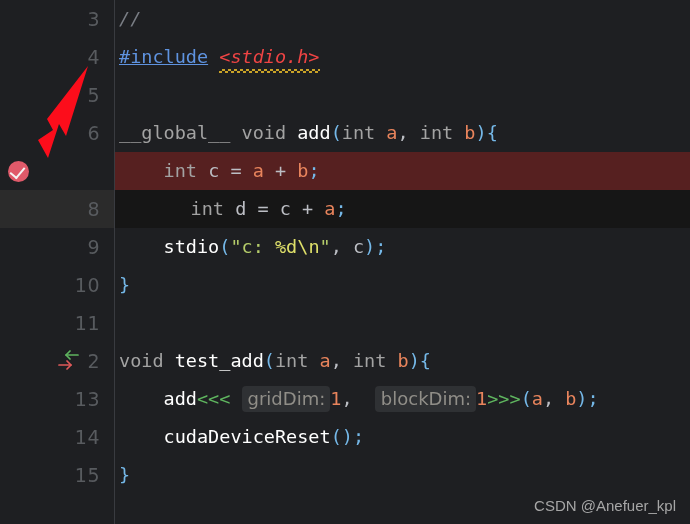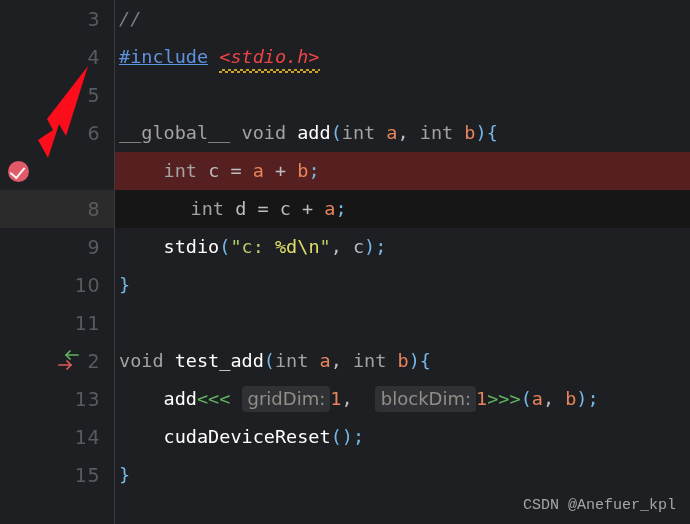--- a/index.html
+++ b/index.html
@@ -163,21 +163,21 @@
     height: 104px;
     z-index: 8;
     pointer-events: none;
   }
 
   
   #watermark {
     position: absolute;
     right: 14px;
     bottom: 10px;
-    font-family: Liberation Mono, monospace;
+    font-family: Liberation Sans, sans-serif;
     font-size: 15px;
     color: #a6a6a6;
     z-index: 7;
   }
 </style>
 </head>
 <body>
 
 <div id="editor">
 

